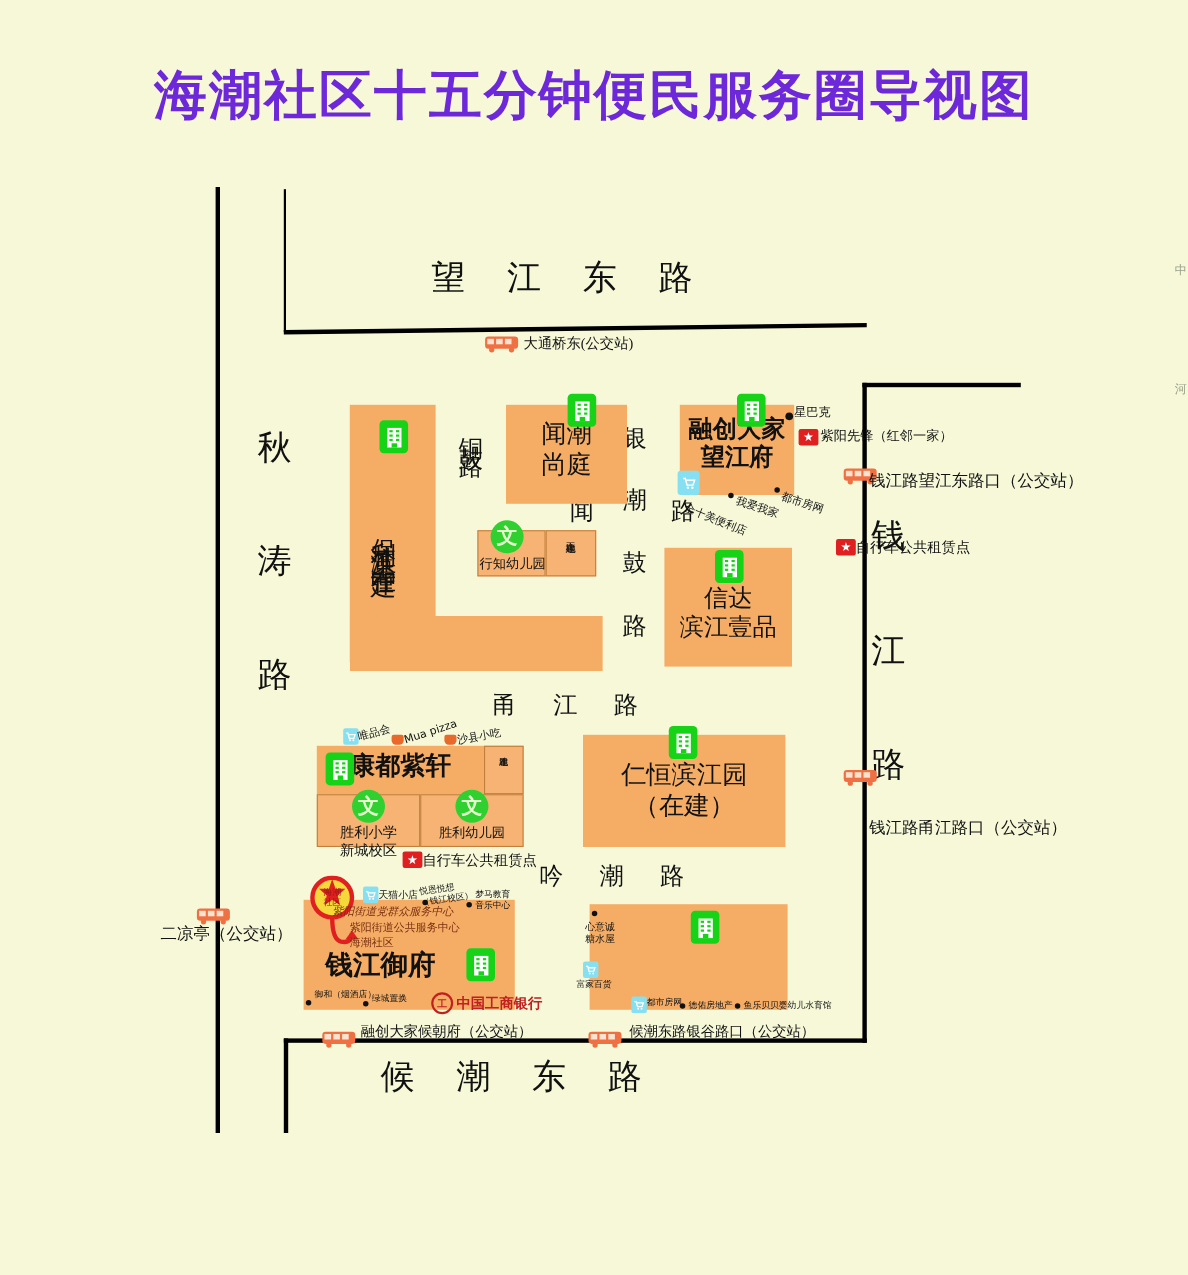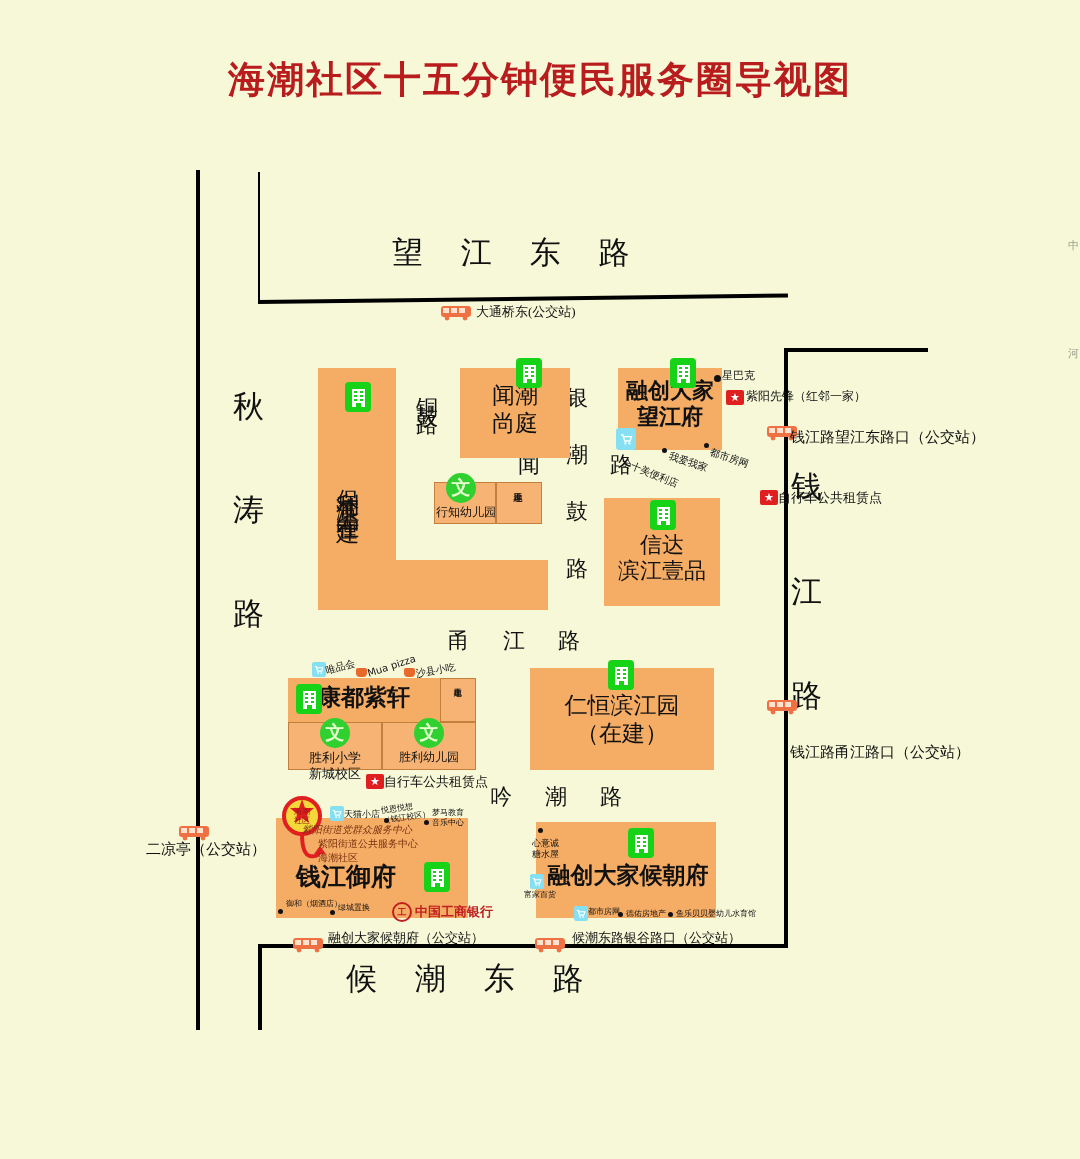--- a/index.html
+++ b/index.html
@@ -9,22 +9,22 @@
     font-family:"DejaVu Sans","Liberation Sans",sans-serif;
     overflow:hidden;
     position:relative;
   }
   #map{position:absolute;left:0;top:0;width:1080px;height:1159px;}
 
   
   .title{
     position:absolute;left:0;top:55px;width:1080px;
     text-align:center;
-    font-size:37px;font-weight:bold;letter-spacing:2px;
-    color:#b91c1c;
+    font-size:48px;font-weight:bold;letter-spacing:2px;
+    color:#6d28d9;
     font-family:"DejaVu Sans","Liberation Sans",sans-serif;
   }
 
   
   .road{position:absolute;background:#000;}
   .road-h{height:4px;}
   .road-v{width:4px;}
 
   
   .block{
@@ -199,21 +199,20 @@
   <div class="smallname" style="left:380px;top:750px;width:98px;font-size:12px;">胜利幼儿园</div>
 
   <div class="block" style="left:530px;top:668px;width:184px;height:102px;"></div>
   <div class="medname" style="left:530px;top:692px;width:184px;font-size:23px;">仁恒滨江园
 （在建）</div>
 
   <div class="block" style="left:276px;top:818px;width:192px;height:100px;"></div>
   <div class="medname" style="left:276px;top:862px;width:140px;font-size:25px;font-weight:bold;">钱江御府</div>
 
   <div class="block" style="left:536px;top:822px;width:180px;height:96px;"></div>
-  <div class="medname" style="left:528px;top:862px;width:200px;font-size:23px;font-weight:bold;">融创大家候朝府</div>
 
   <div class="icon ico-residence" style="left:345px;top:382px;">
     <svg width="15" height="20" viewBox="0 0 15 20">
         <rect x="1" y="2" width="13" height="18" fill="#fff"></rect>
         <g fill="#17d317">
           <rect x="3" y="4" width="3" height="2"></rect>
           <rect x="9" y="4" width="3" height="2"></rect>
           <rect x="3" y="8" width="3" height="2"></rect>
           <rect x="9" y="8" width="3" height="2"></rect>
           <rect x="3" y="12" width="3" height="2"></rect>

